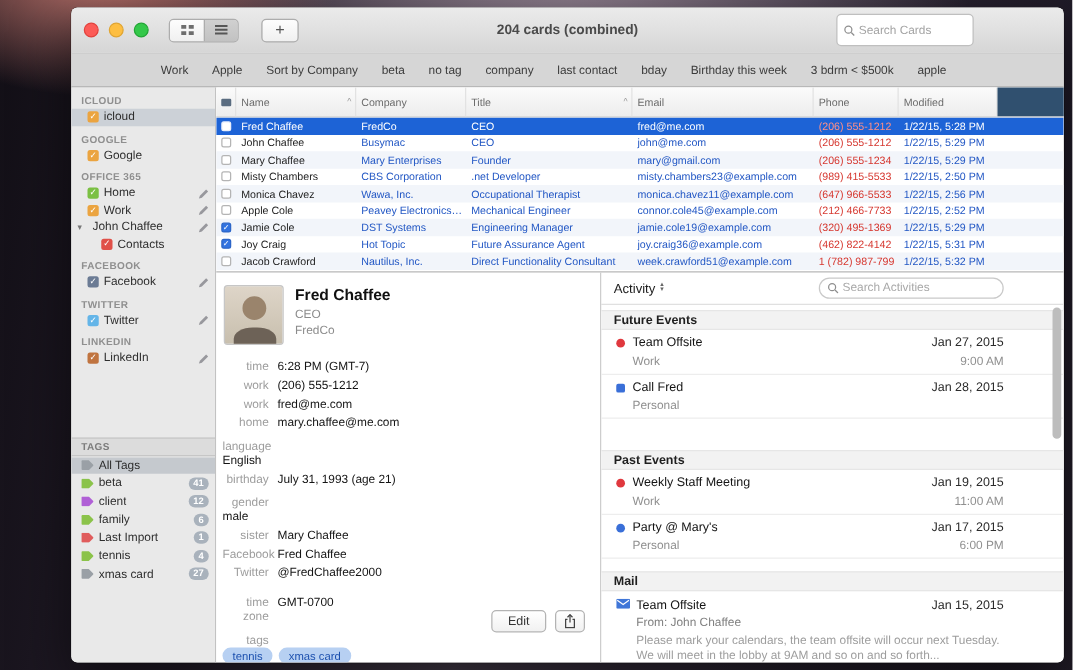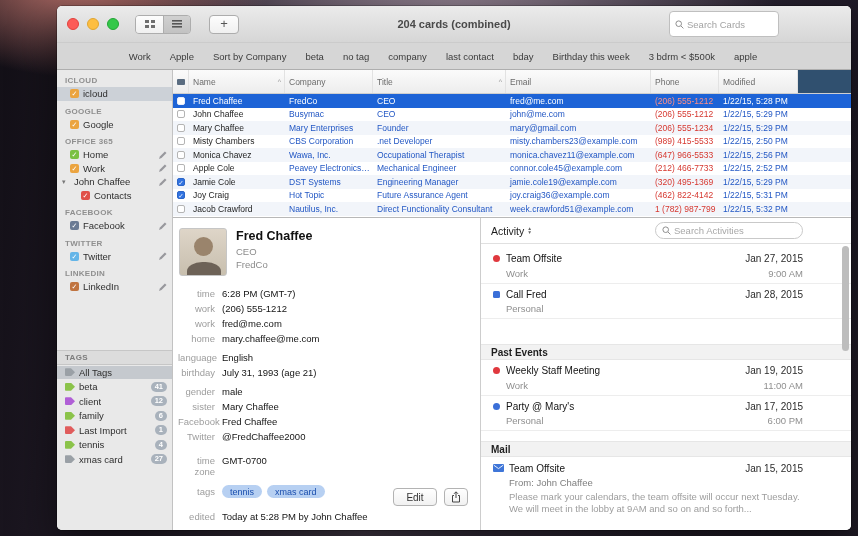--- a/index.html
+++ b/index.html
@@ -79,21 +79,21 @@
 .panes{flex:1;display:flex;min-height:0;border-top:1px solid #b8b8b8;}
 .detail{width:308px;flex:none;border-right:1px solid #cdcdcd;position:relative;padding:10px 8px 0 5px;overflow:hidden;}
 .d-head{display:flex;gap:9px;padding-left:1px;}
 .avatar{width:48px;height:48px;flex:none;border-radius:3px;border:1px solid #c6c6c6;background:linear-gradient(#ded5c8,#c8bfae);position:relative;overflow:hidden;}
 .avatar::before{content:"";position:absolute;top:8px;left:14px;width:19px;height:19px;border-radius:50%;background:#9a846c;}
 .avatar::after{content:"";position:absolute;bottom:-7px;left:7px;width:34px;height:20px;border-radius:45% 45% 0 0;background:#6d6257;}
 .d-name{font-size:12.5px;font-weight:bold;color:#111;margin-top:1px;}
 .d-title,.d-company{font-size:9.5px;color:#8b8b8b;margin-top:2.5px;}
 .d-fields{margin-top:12px;}
 .f-row{display:flex;margin-top:4px;align-items:baseline;}
-.f-row.gap-sm{margin-top:8px;}
+.f-row.gap-sm{margin-top:8px;flex-direction:column;}
 .f-row.gap-lg{margin-top:13px;}
 .f-label{width:44px;flex:none;text-align:right;padding-right:7px;font-size:9.5px;color:#9d9d9d;}
 .f-value{font-size:9.5px;color:#141414;}
 .tag-pill{display:inline-block;background:#b7d0f2;color:#1b4fae;border-radius:8px;padding:1.5px 8px;font-size:9px;margin-right:5px;}
 .d-actions{position:absolute;right:12px;bottom:24px;display:flex;gap:7px;}
 .btnx{height:18px;border:1px solid #b3b3b3;border-radius:4px;background:linear-gradient(#fff,#f1f1f1);display:flex;align-items:center;justify-content:center;font-size:10px;color:#333;}
 .btn-edit{width:44px;}
 .btn-share{width:24px;}
 .activity{flex:1;display:flex;flex-direction:column;min-width:0;position:relative;}
 .a-header{height:26px;flex:none;display:flex;align-items:center;padding-left:10px;border-bottom:1px solid #e0e0e0;}
@@ -494,20 +494,21 @@
               <div class="a-search">
                 <svg width="9" height="9">
                     <circle cx="3.7" cy="3.7" r="2.8" stroke="#8e8e8e" fill="none"></circle>
                     <line x1="6" y1="6" x2="8.4" y2="8.4" stroke="#8e8e8e"></line>
                   </svg>
                 <input type="text" placeholder="Search Activities" style="">
               </div>
             </div>
             <div class="a-body">
                 <div class="a-sec a-sec-0">
+                  <div class="a-section-header">Future Events</div>
                   <div class="a-items">
                     <div class="a-event">
                       <div class="a-e-top">
                         <span class="bullet" style="background: rgb(224, 56, 62);"></span>
                         <span class="a-e-title">Team Offsite</span>
                         <span class="a-e-date">Jan 27, 2015</span>
                       </div>
                       <div class="a-e-sub">
                         <span class="a-e-cal">Work</span>
                         <span class="a-e-time">9:00 AM</span>

